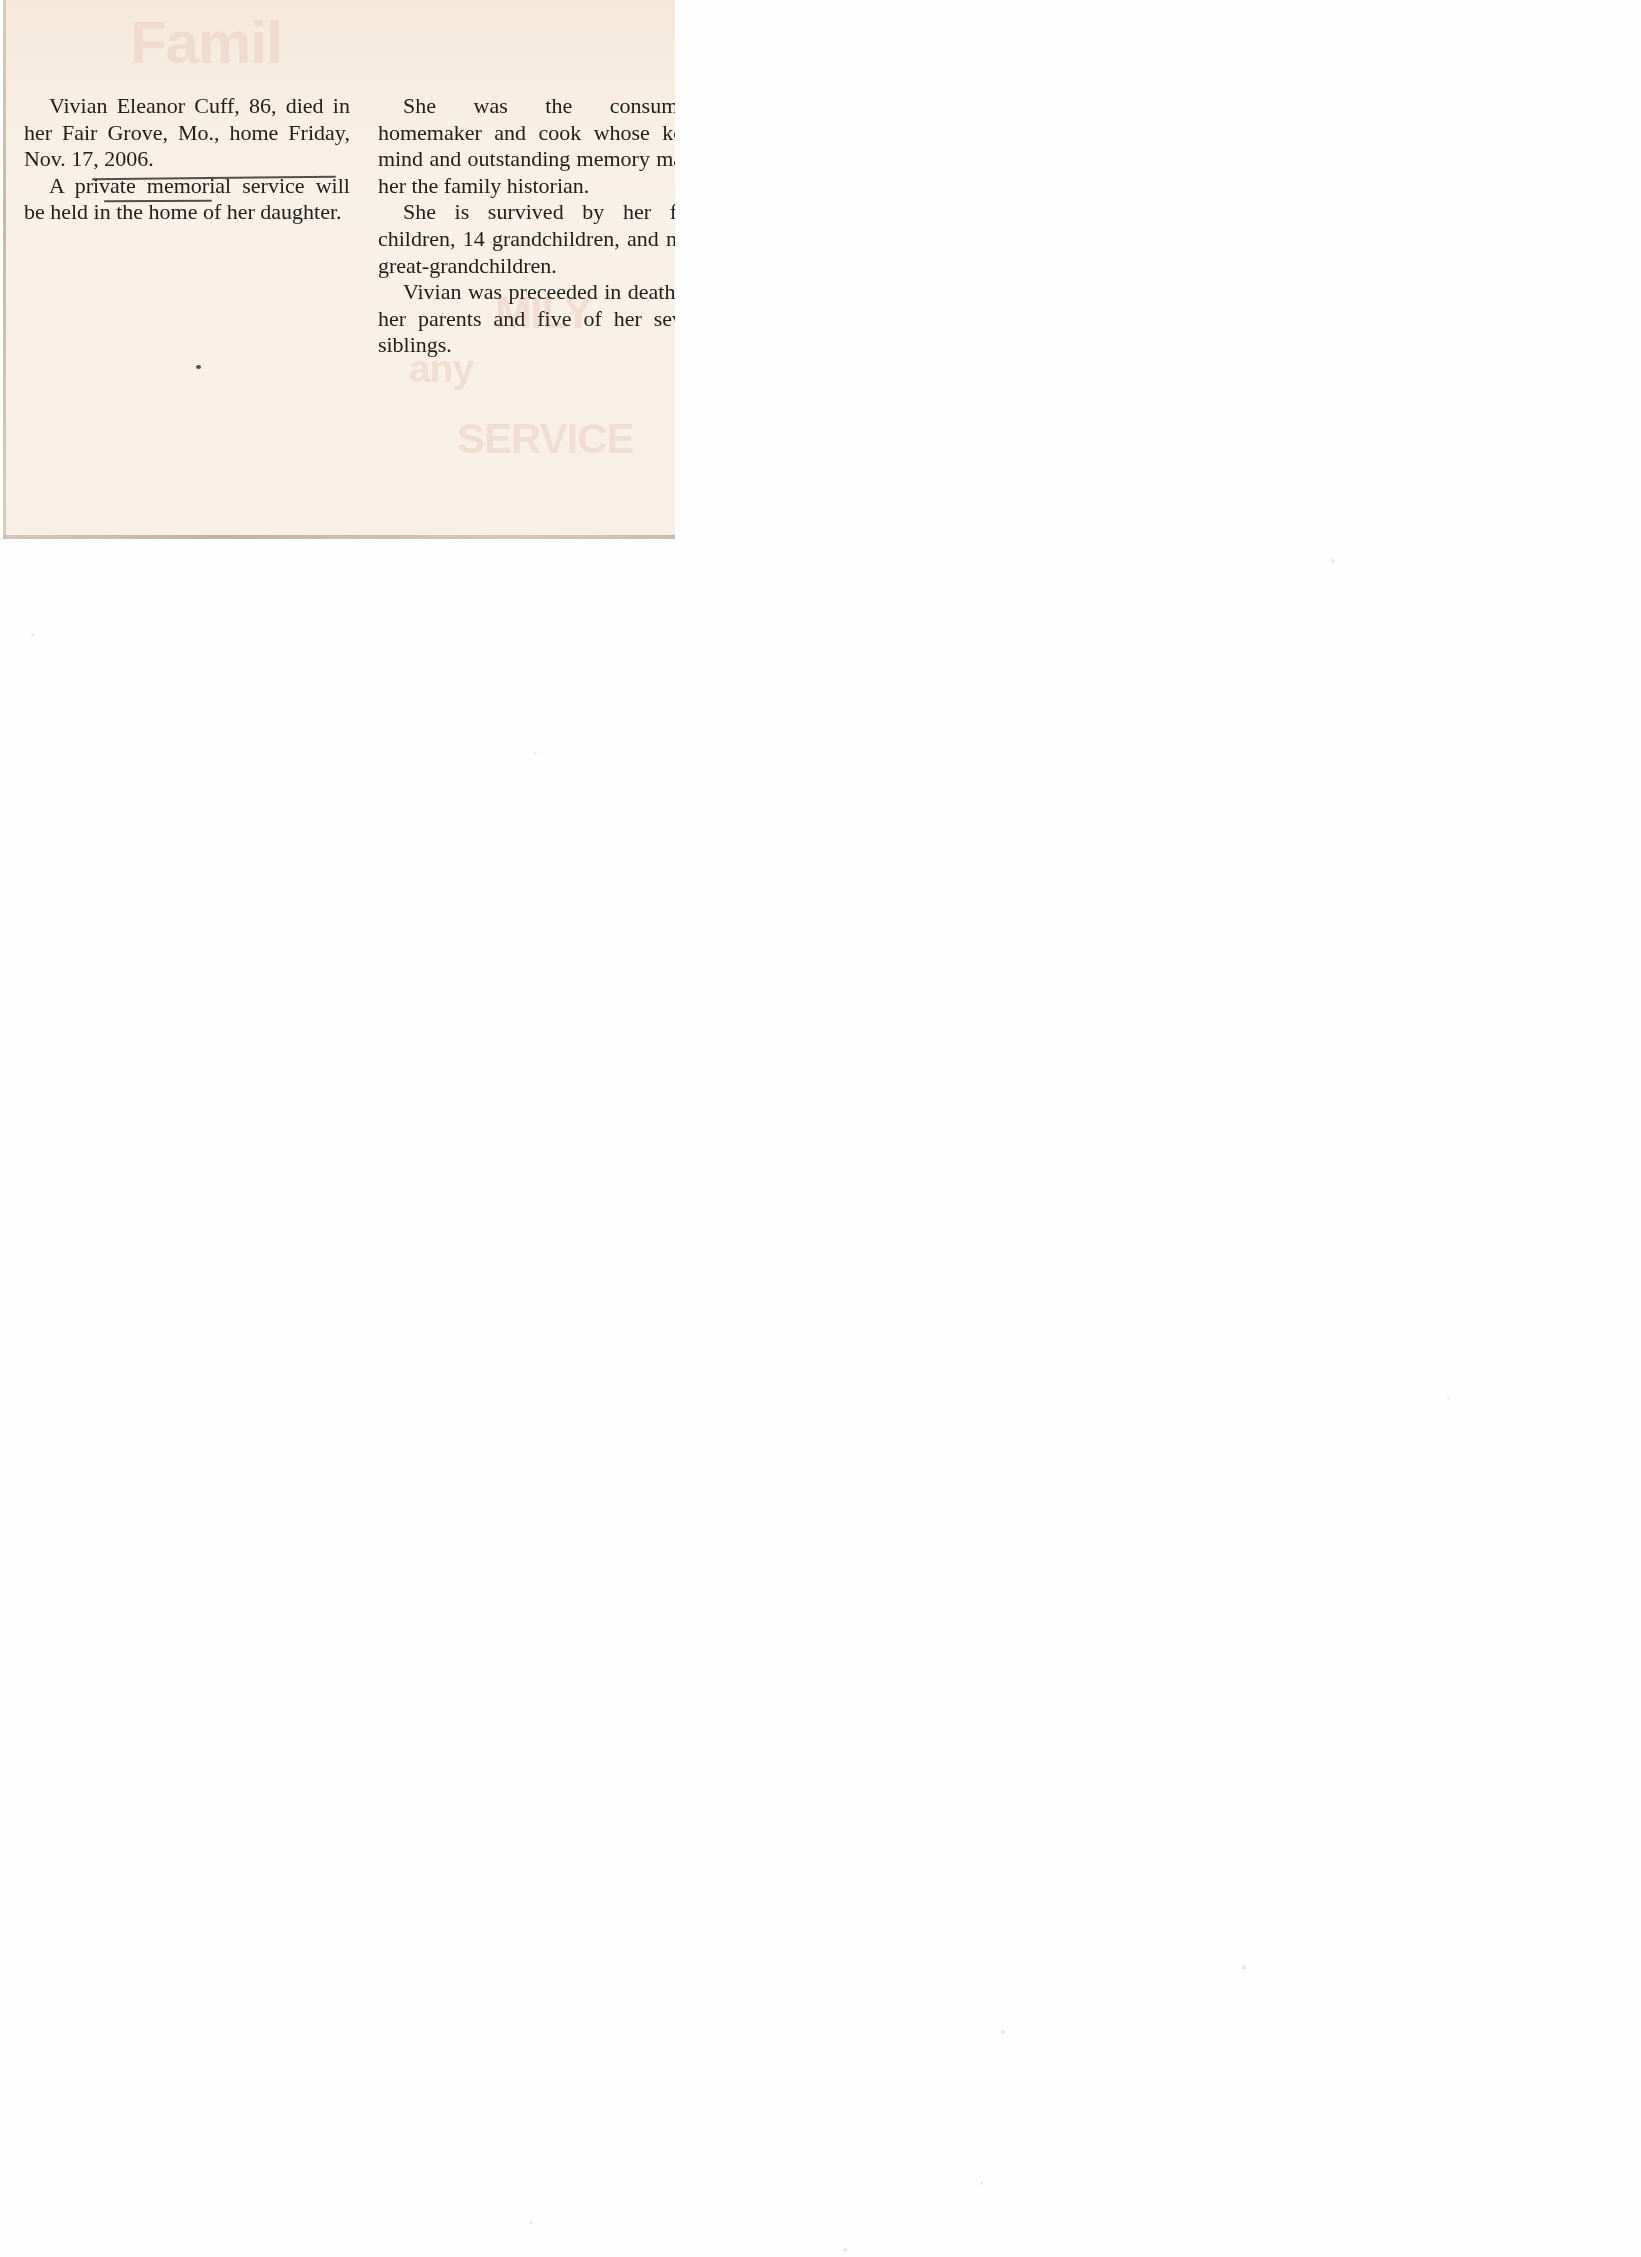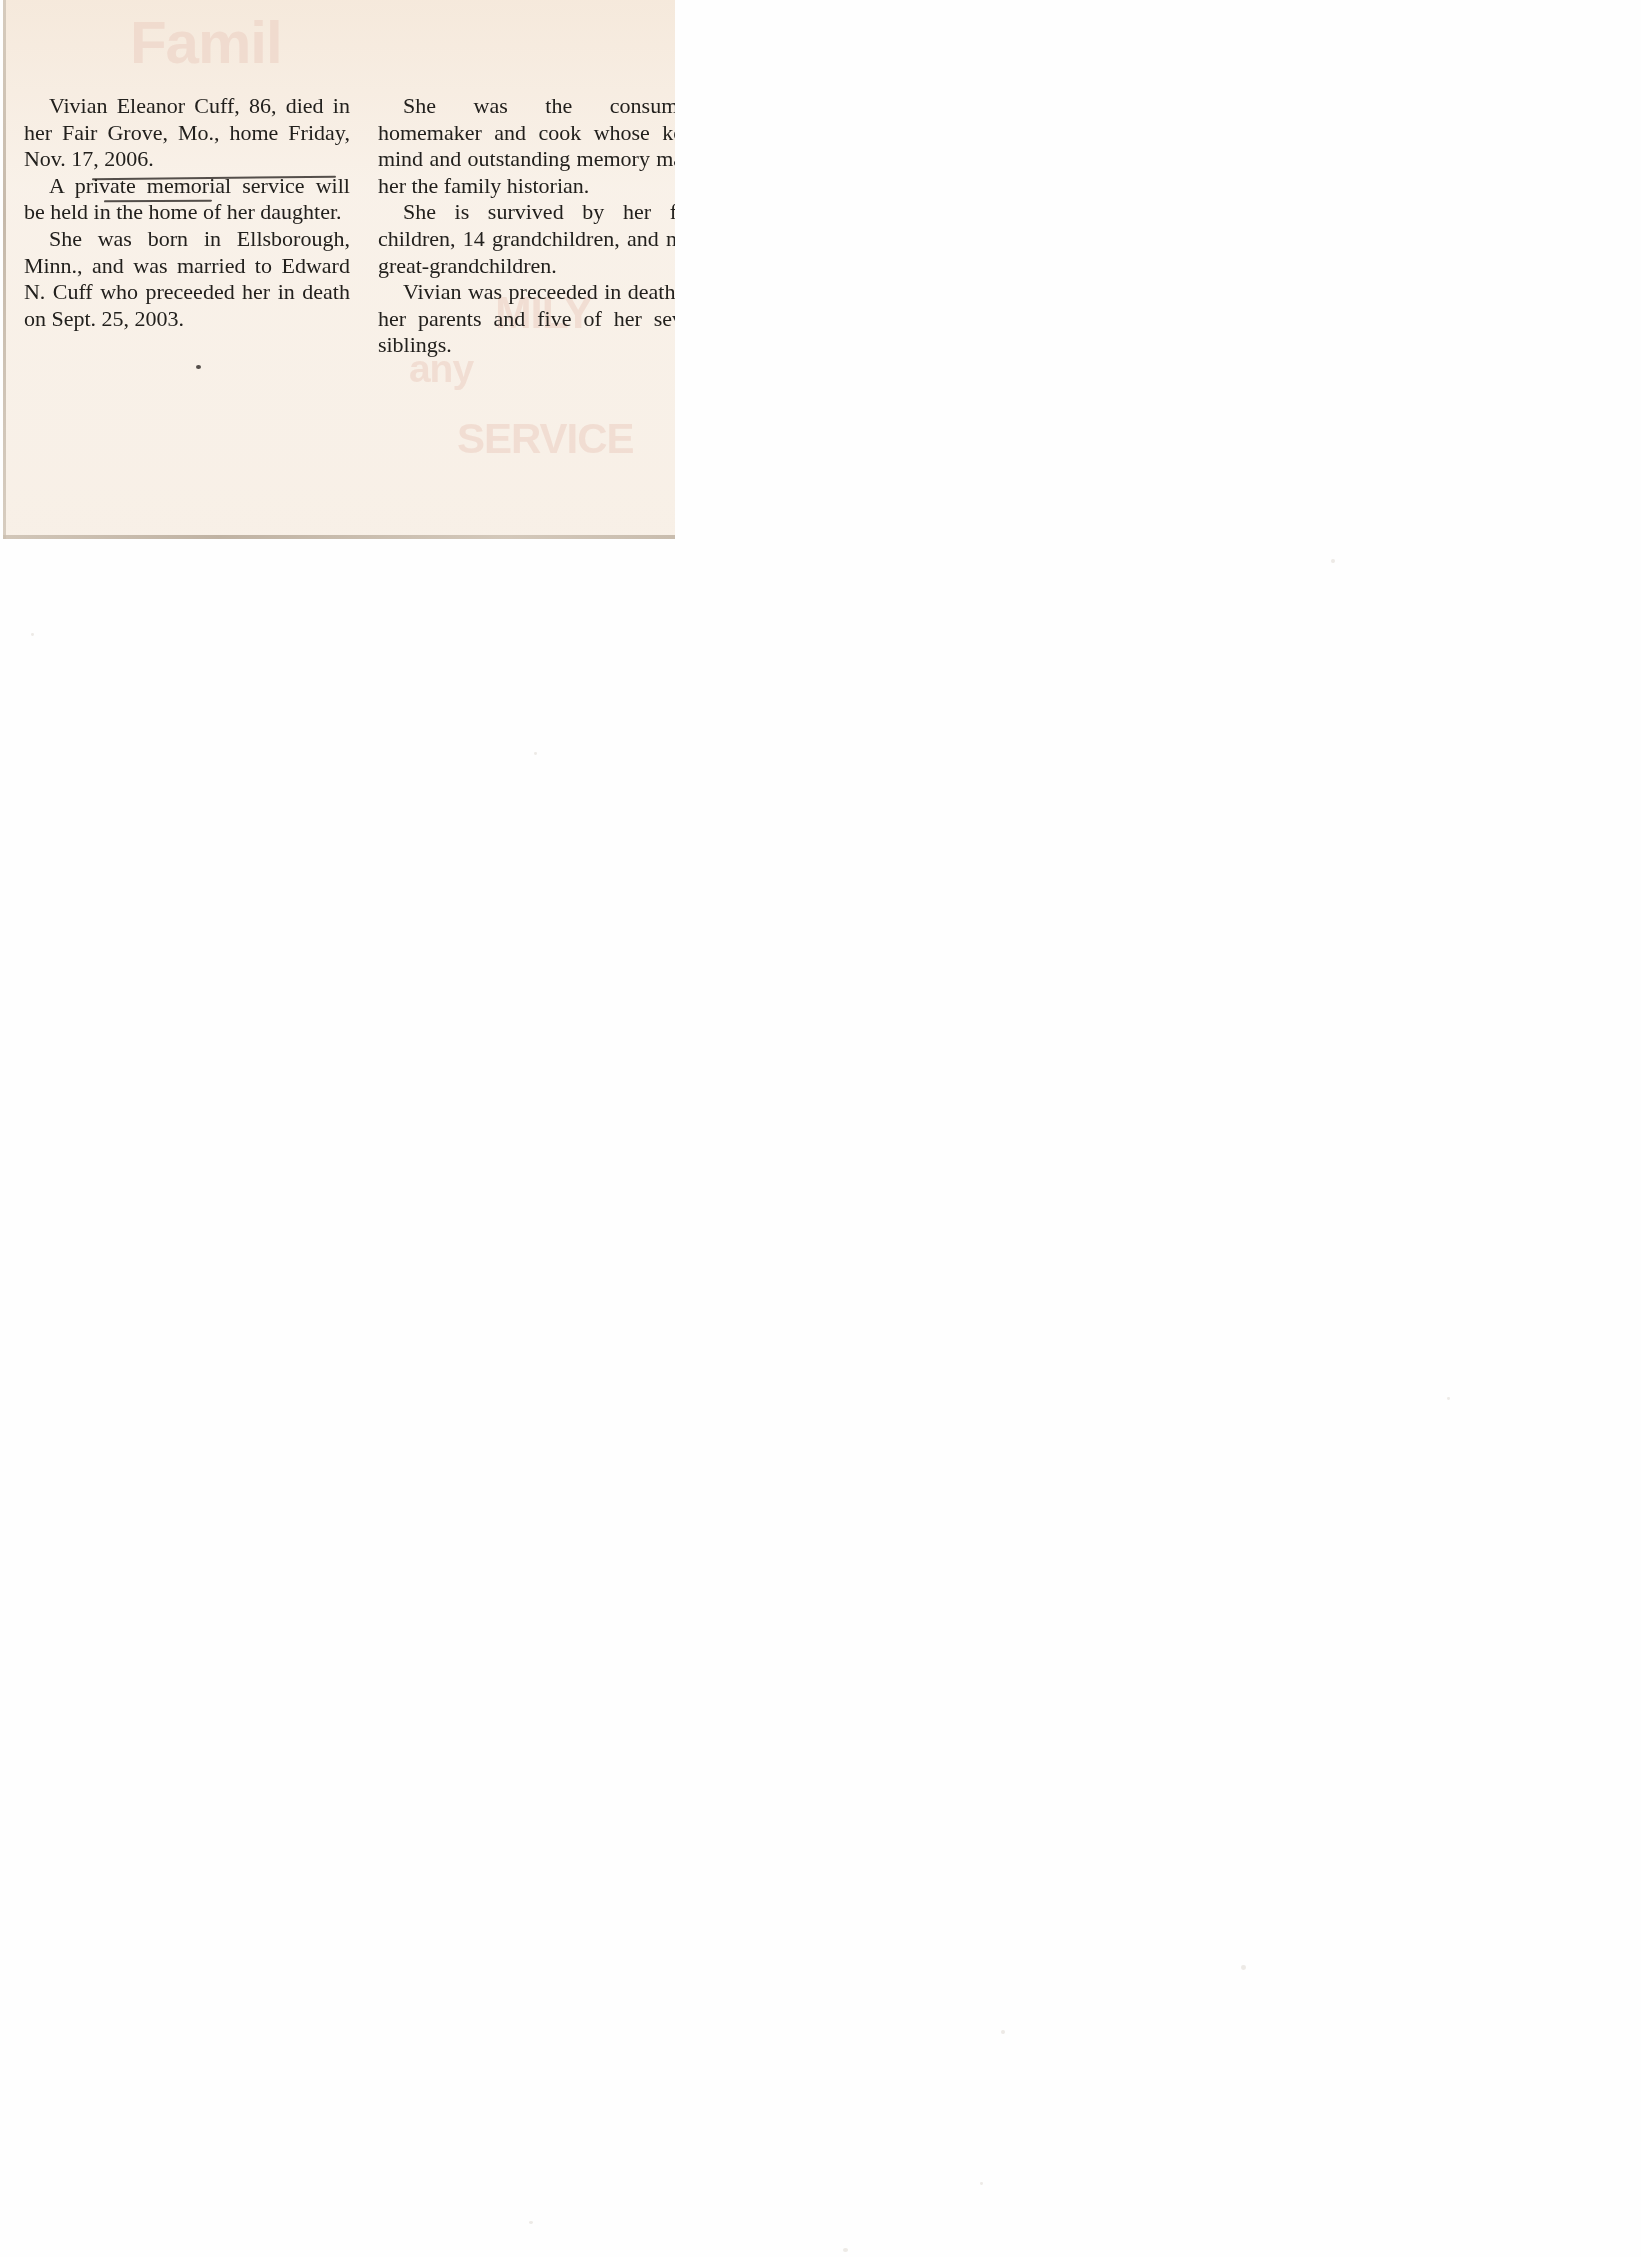--- a/index.html
+++ b/index.html
@@ -171,21 +171,20 @@
     <div class="ghost ghost-2">MILY</div>
     <div class="ghost ghost-3">any</div>
     <div class="ghost ghost-4">SERVICE</div>
 
 
     <div class="columns">
 
       <div class="col col-left">
         <p>Vivian Eleanor Cuff, 86, died in her Fair Grove, Mo., home Friday, Nov. 17, 2006.</p>
         <p>A private memorial service will be held in the home of her daughter.</p>
-        <p>She was born in Ellsborough, Minn., and was married to Edward N. Cuff who preceeded her in death on Sept. 25, 2003.</p>
       </div>
 
       <div class="col col-right">
         <p>She was the consumate homemaker and cook whose keen mind and outstanding memory made her the family historian.</p>
         <p>She is survived by her five children, 14 grandchildren, and nine great-grandchildren.</p>
         <p>Vivian was preceeded in death by her parents and five of her seven siblings.</p>
       </div>
 
     </div>
 

